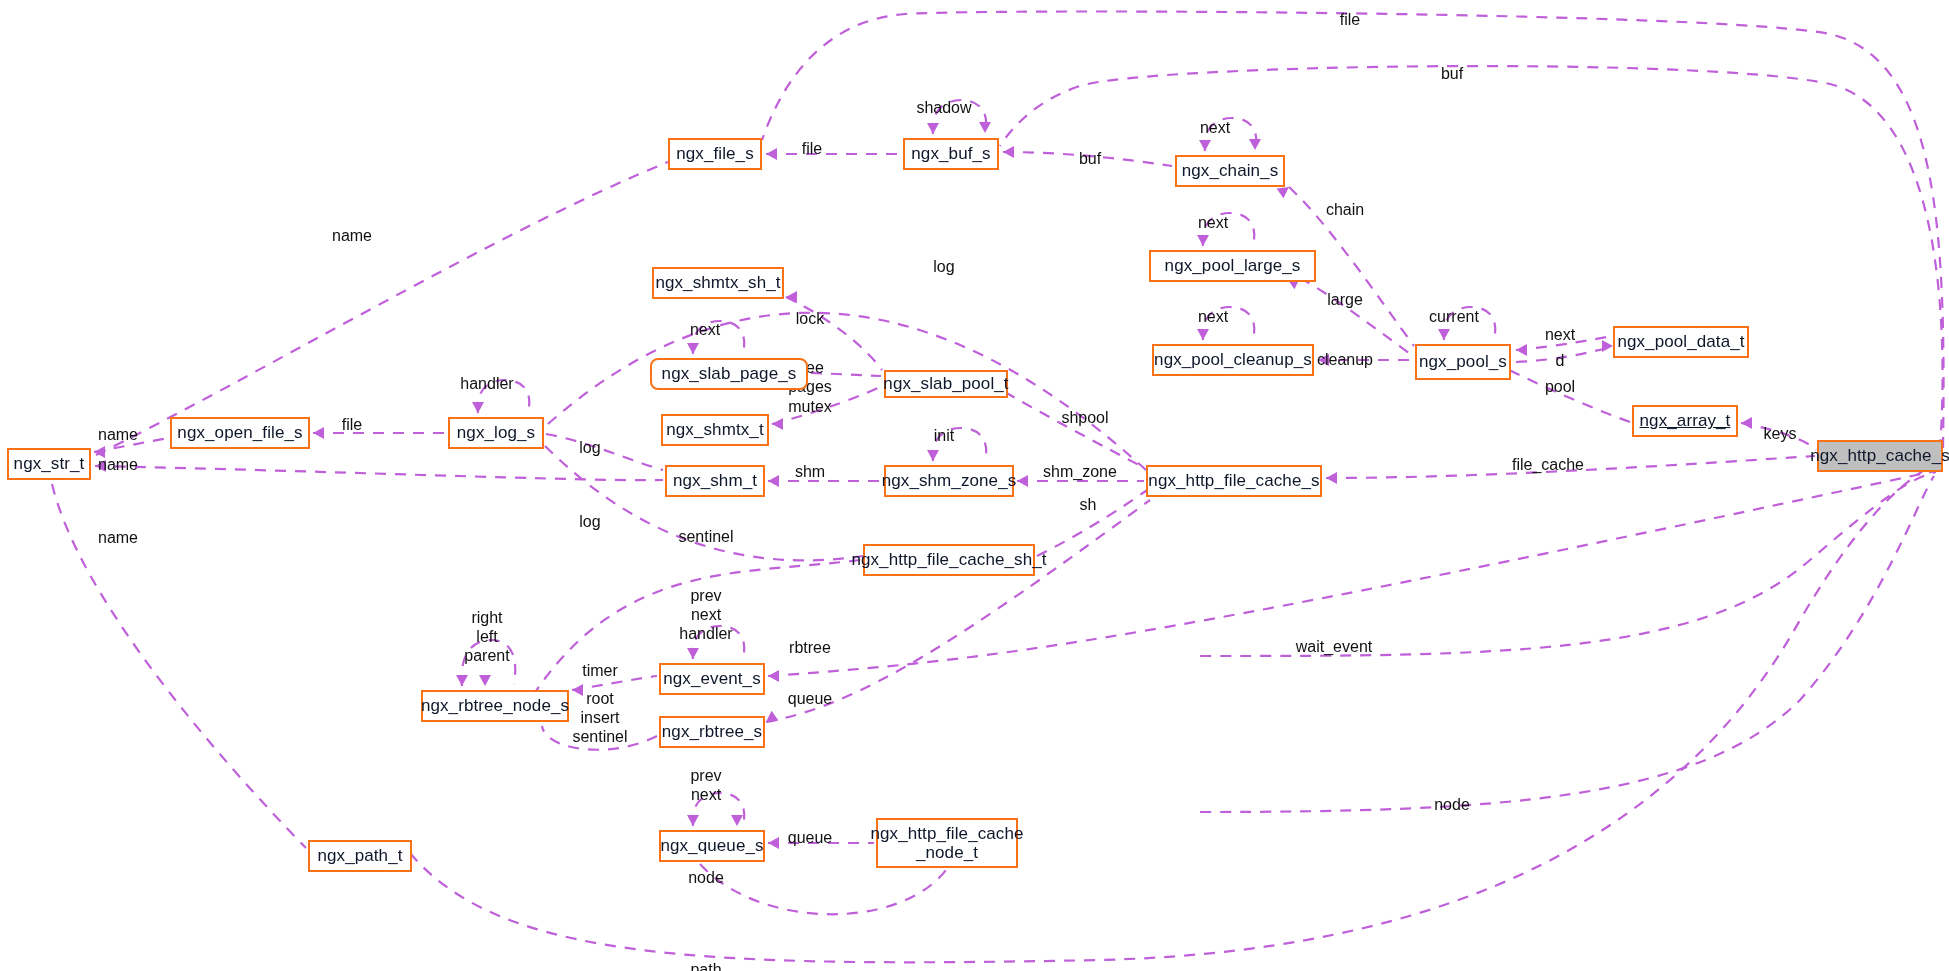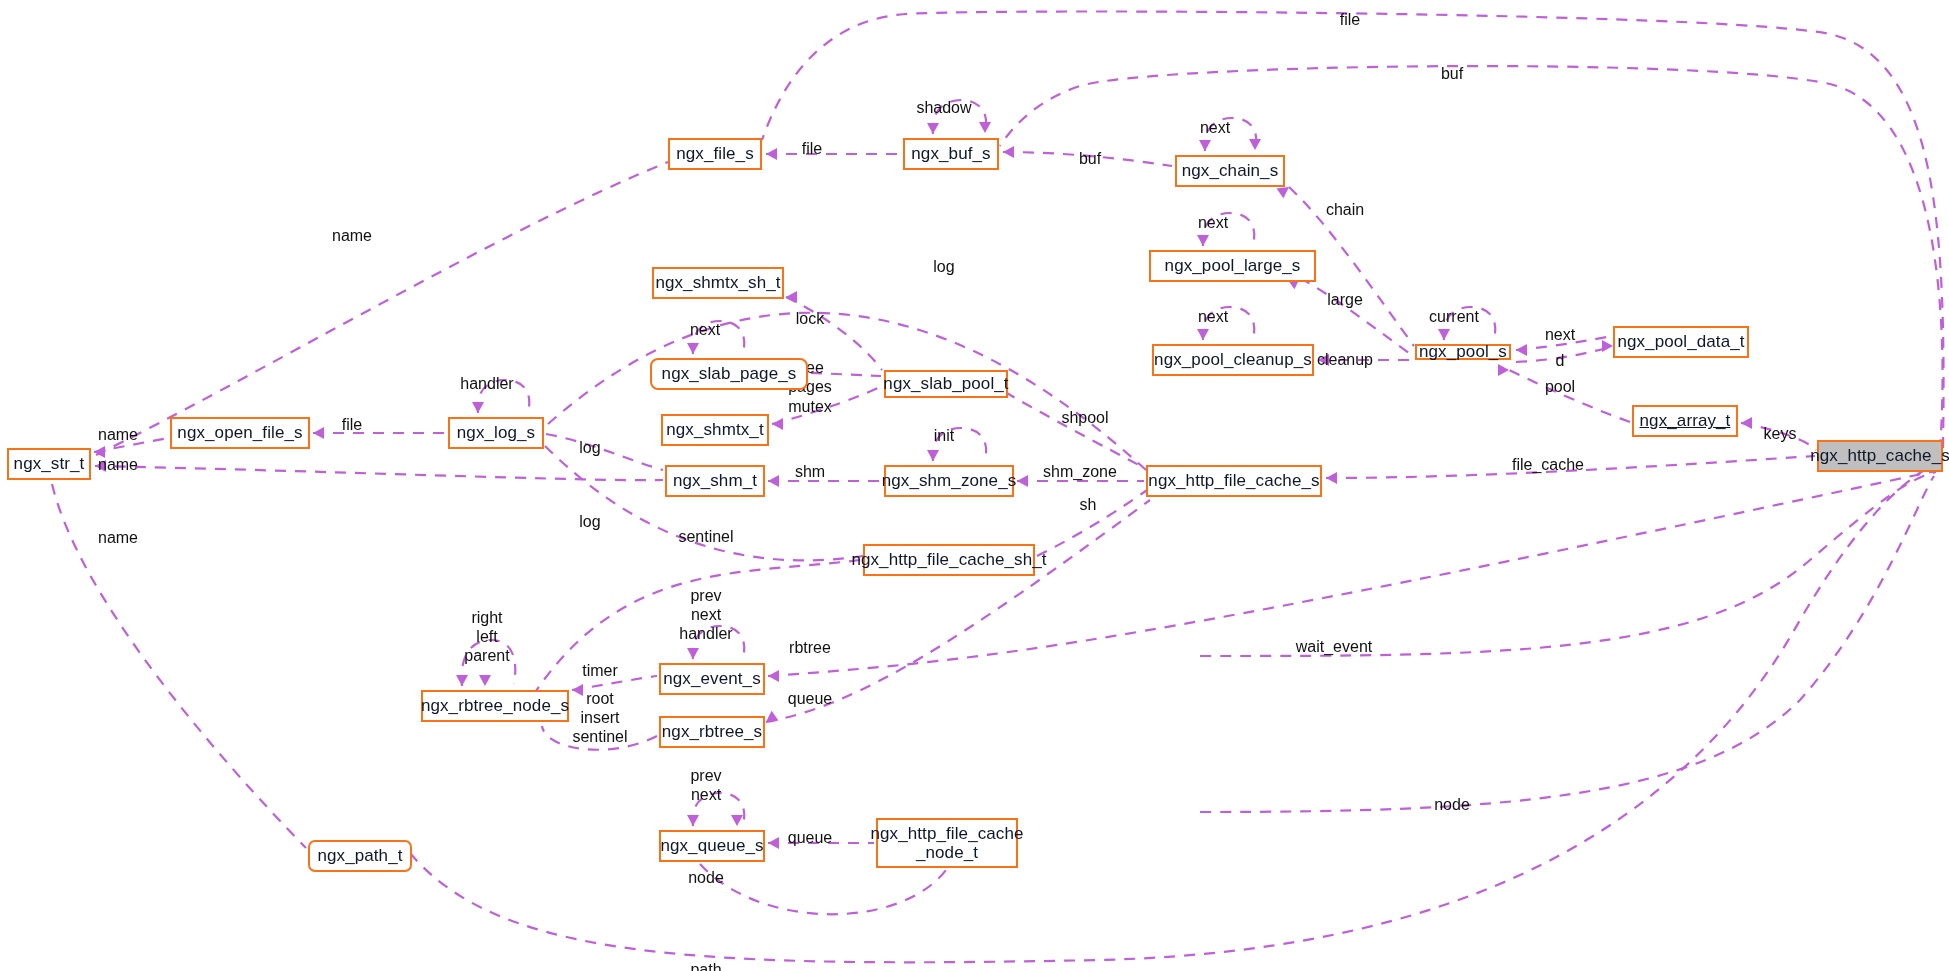--- a/index.html
+++ b/index.html
@@ -165,33 +165,33 @@
   </svg>
   <div id="nodes">
       <div class="node" style="left: 7px; top: 448px; width: 84px; height: 32px;">ngx_str_t</div>
       <div class="node" style="left: 170px; top: 417px; width: 140px; height: 32px;">ngx_open_file_s</div>
       <div class="node" style="left: 448px; top: 417px; width: 96px; height: 32px;">ngx_log_s</div>
       <div class="node" style="left: 668px; top: 138px; width: 94px; height: 32px;">ngx_file_s</div>
       <div class="node" style="left: 903px; top: 138px; width: 96px; height: 32px;">ngx_buf_s</div>
       <div class="node" style="left: 1175px; top: 155px; width: 110px; height: 32px;">ngx_chain_s</div>
       <div class="node" style="left: 1149px; top: 250px; width: 167px; height: 32px;">ngx_pool_large_s</div>
       <div class="node" style="left: 1152px; top: 344px; width: 162px; height: 32px;">ngx_pool_cleanup_s</div>
-      <div class="node" style="left: 1415px; top: 344px; width: 96px; height: 16px;">ngx_pool_s</div>
+      <div class="node" style="left: 1415px; top: 344px; width: 96px; height: 36px;">ngx_pool_s</div>
       <div class="node" style="left: 1613px; top: 326px; width: 136px; height: 32px;">ngx_pool_data_t</div>
       <div class="node" style="left: 1632px; top: 405px; width: 106px; height: 32px; text-decoration: underline;">ngx_array_t</div>
       <div class="node highlight" style="left: 1817px; top: 440px; width: 126px; height: 32px;">ngx_http_cache_s</div>
       <div class="node" style="left: 652px; top: 267px; width: 132px; height: 32px;">ngx_shmtx_sh_t</div>
       <div class="node" style="left: 650px; top: 358px; width: 158px; height: 32px; border-radius: 8px;">ngx_slab_page_s</div>
       <div class="node" style="left: 661px; top: 414px; width: 108px; height: 32px;">ngx_shmtx_t</div>
       <div class="node" style="left: 665px; top: 465px; width: 100px; height: 32px;">ngx_shm_t</div>
       <div class="node" style="left: 884px; top: 370px; width: 124px; height: 28px;">ngx_slab_pool_t</div>
       <div class="node" style="left: 884px; top: 465px; width: 130px; height: 32px;">ngx_shm_zone_s</div>
       <div class="node" style="left: 1146px; top: 465px; width: 176px; height: 32px;">ngx_http_file_cache_s</div>
       <div class="node" style="left: 863px; top: 544px; width: 172px; height: 32px;">ngx_http_file_cache_sh_t</div>
       <div class="node" style="left: 659px; top: 663px; width: 106px; height: 32px;">ngx_event_s</div>
       <div class="node" style="left: 659px; top: 716px; width: 106px; height: 32px;">ngx_rbtree_s</div>
       <div class="node" style="left: 421px; top: 690px; width: 148px; height: 32px;">ngx_rbtree_node_s</div>
       <div class="node" style="left: 659px; top: 830px; width: 106px; height: 32px;">ngx_queue_s</div>
       <div class="node" style="left: 876px; top: 818px; width: 142px; height: 50px;">ngx_http_file_cache
 _node_t</div>
-      <div class="node" style="left: 308px; top: 840px; width: 104px; height: 32px; border-radius: 7px;">ngx_path_t</div>
+      <div class="node" style="left: 308px; top: 840px; width: 104px; height: 32px;">ngx_path_t</div>
     </div>
 </div>
 
 </body></html>

